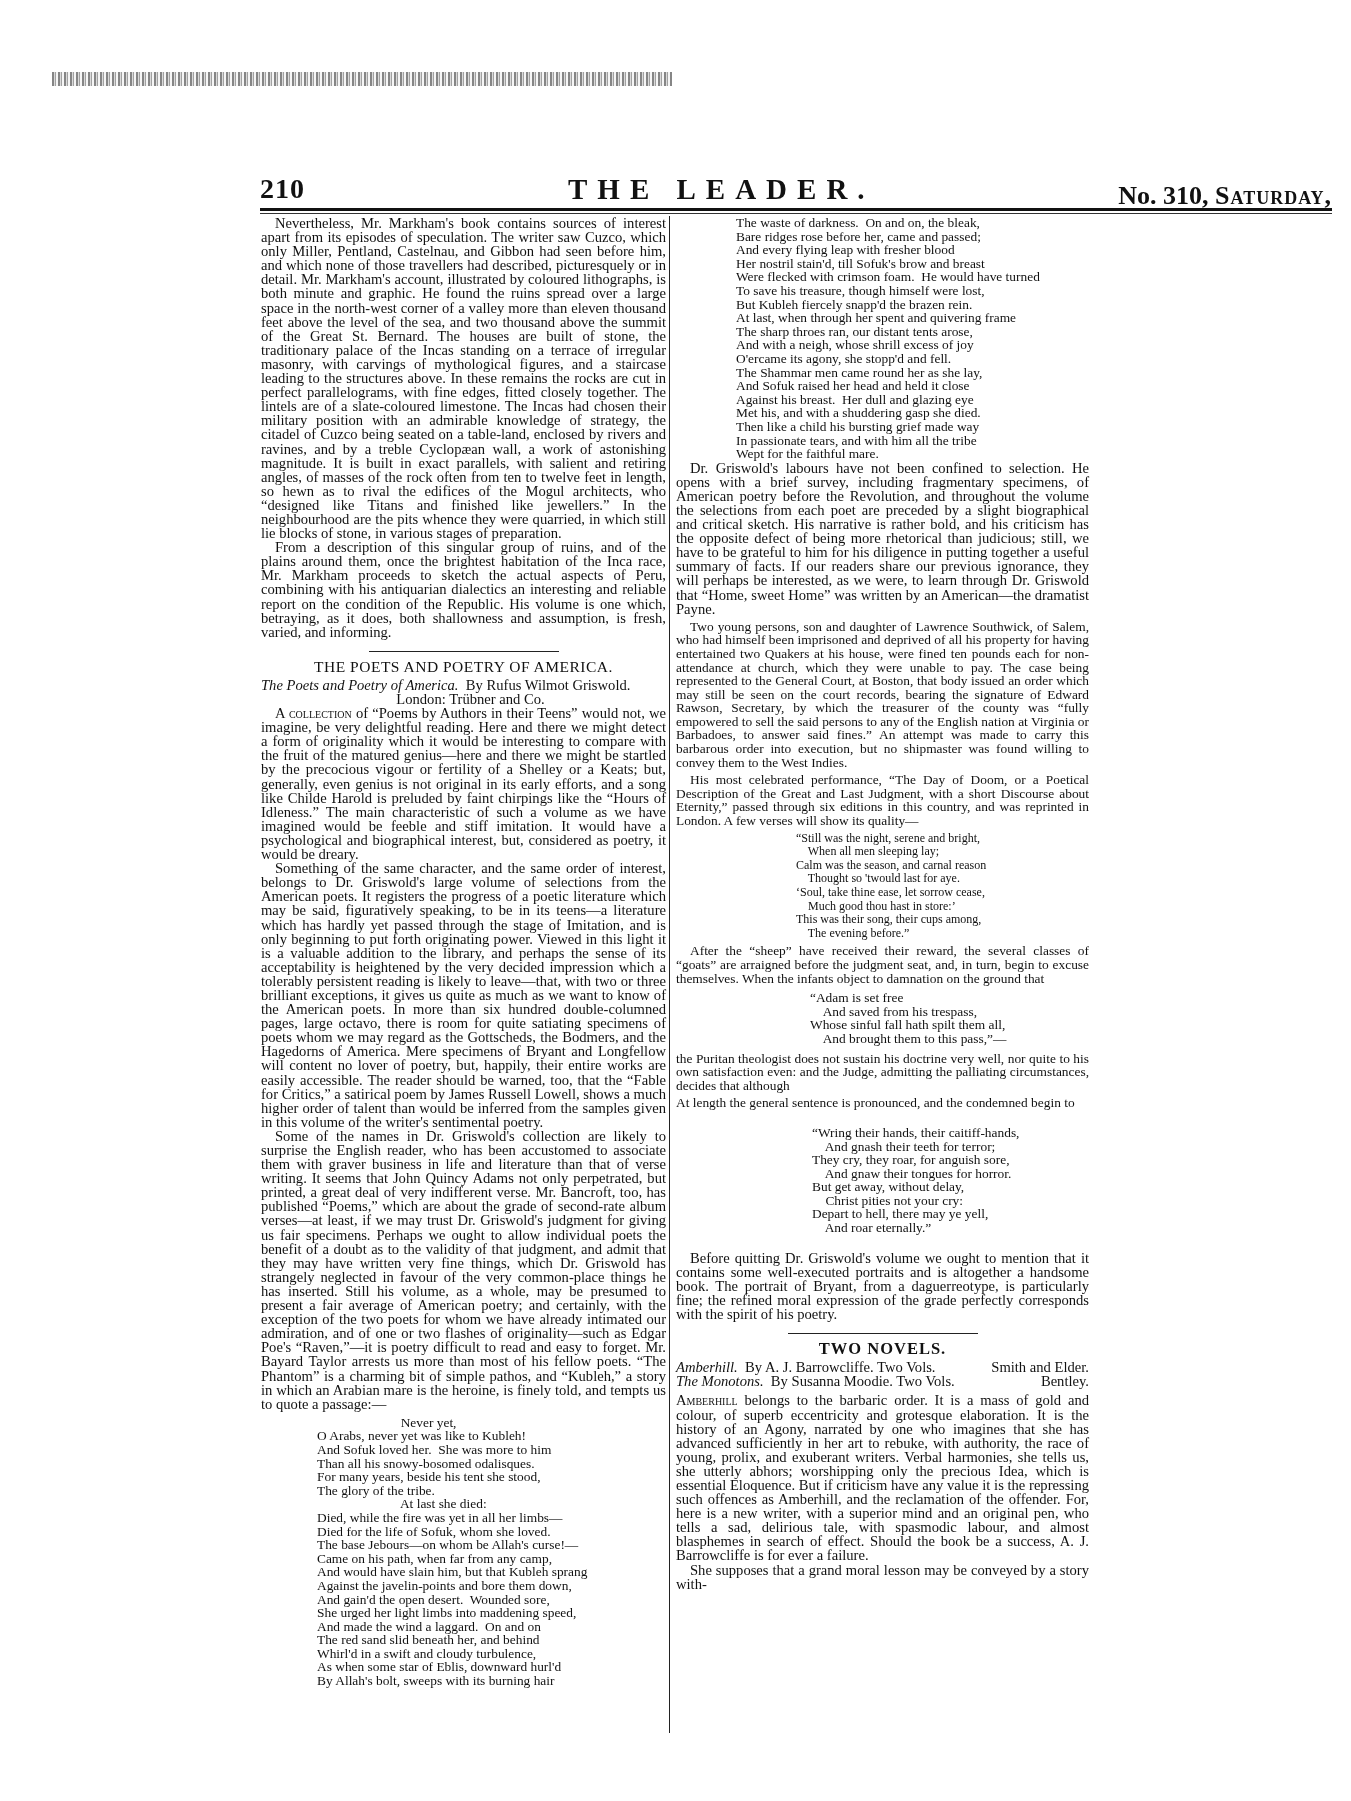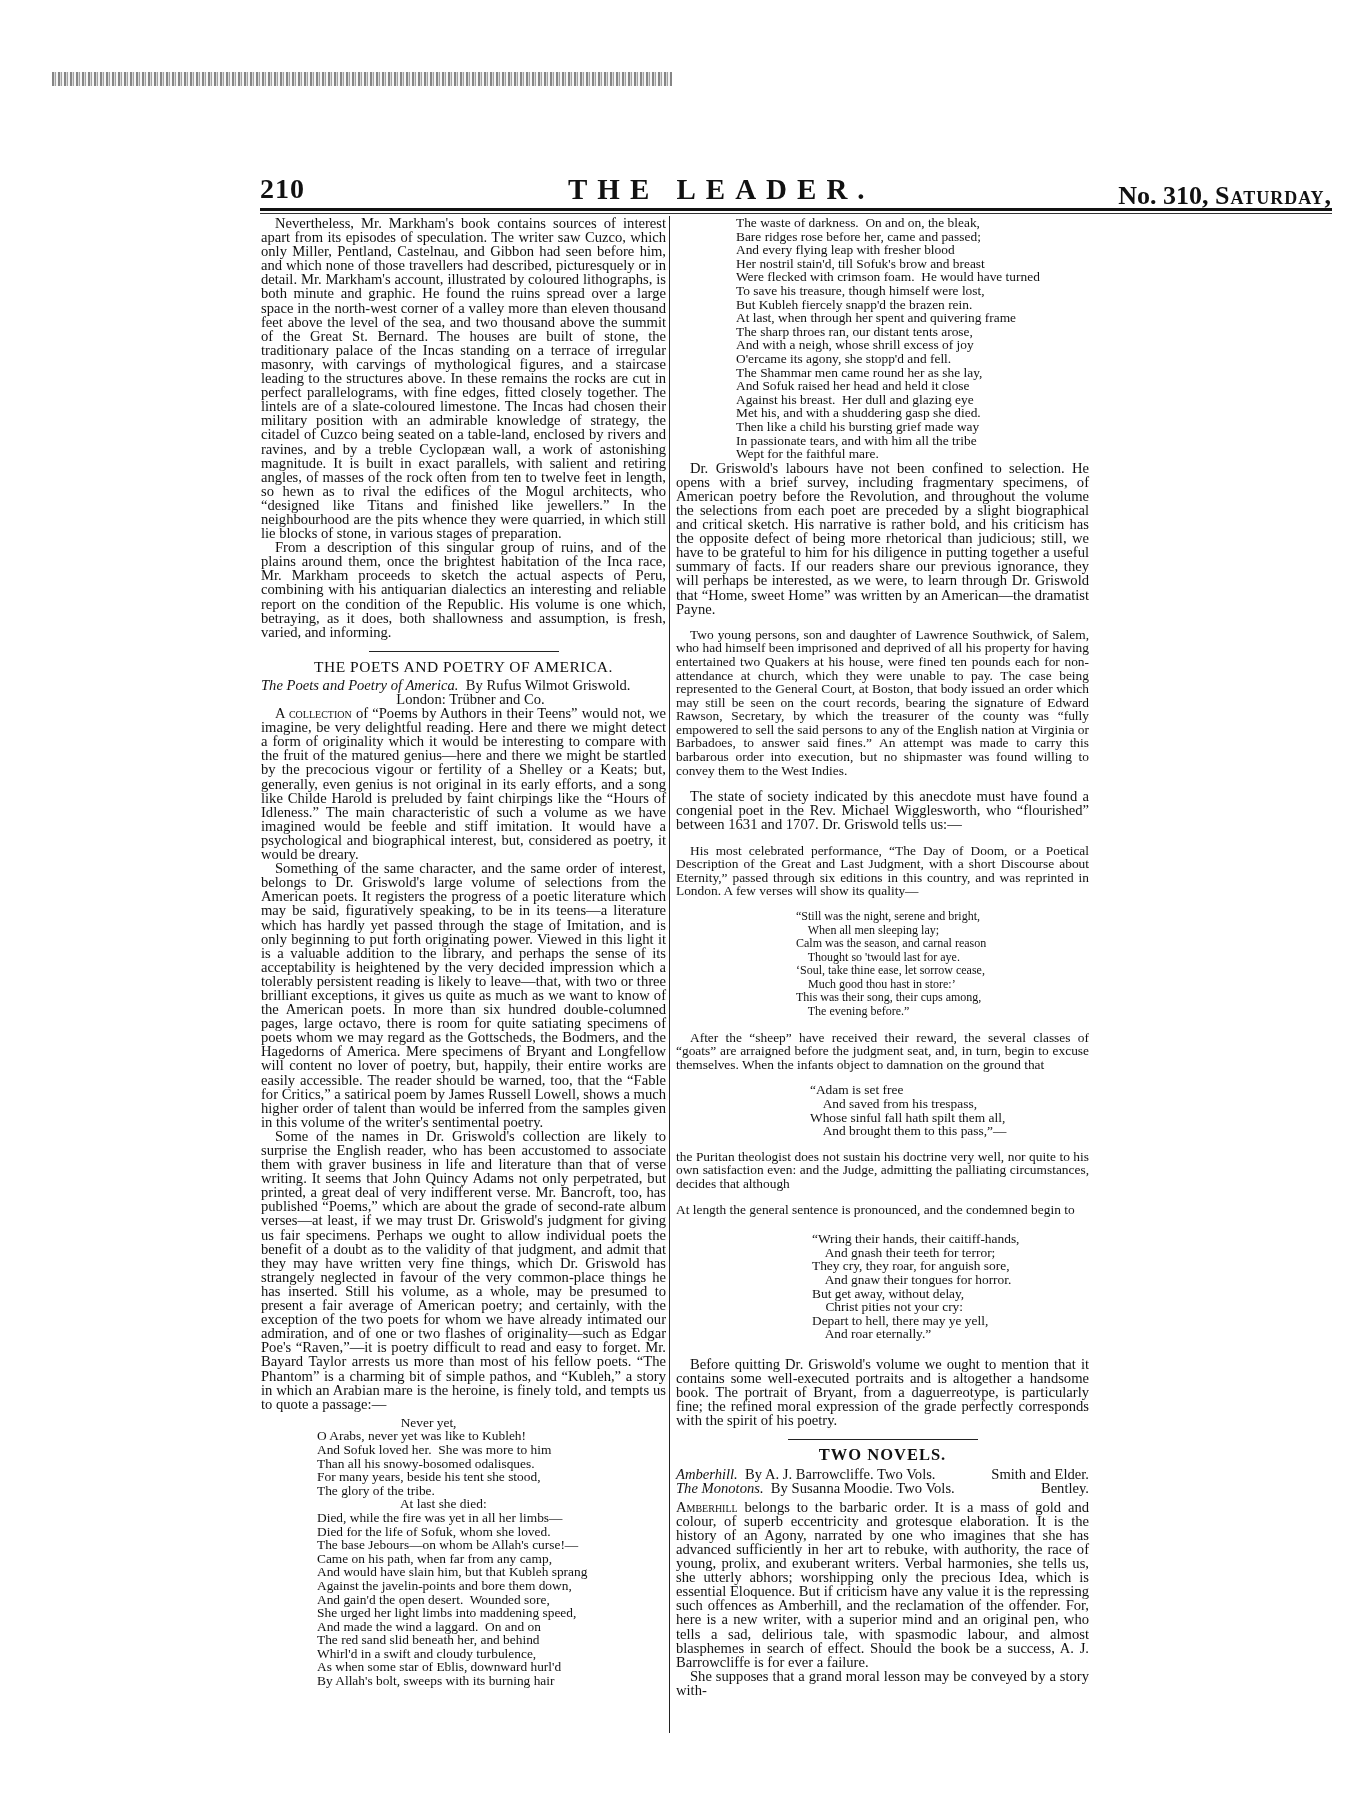--- a/index.html
+++ b/index.html
@@ -22,21 +22,21 @@
   .verse { margin:0; text-align:left; white-space:pre; }
   .verse-left { padding-left:56px; }
   .verse-right-top { padding-left:60px; }
   .hr-short { width:190px; height:1px; background:#222; margin:12px auto 8px auto; }
   h2 { font-size:15.5px; font-weight:normal; text-align:center; margin:2px 0 4px 0; letter-spacing:.5px; }
   h2.bold { font-weight:bold; font-size:16.5px; letter-spacing:1px; }
   .byline { display:flex; justify-content:space-between; margin:0; }
   .imprint { text-align:center; margin:0; }
   .smallcaps { font-variant:small-caps; }
   i { font-style:italic; }
-  .quote { font-size:13.4px; line-height:13.6px; margin:12px 0; text-indent:14px; }
+  .quote { font-size:13.4px; line-height:13.6px; margin:4px 0; text-indent:14px; }
   .quote-noind { text-indent:0; }
   .gap { height:5px; }
 </style>
 </head>
 <body>
 
 <div class="scanbar"></div>
 
 <header class="masthead">
   <span class="pagenum">210</span>
@@ -97,21 +97,20 @@
 O'ercame its agony, she stopp'd and fell.
 The Shammar men came round her as she lay,
 And Sofuk raised her head and held it close
 Against his breast.  Her dull and glazing eye
 Met his, and with a shuddering gasp she died.
 Then like a child his bursting grief made way
 In passionate tears, and with him all the tribe
 Wept for the faithful mare.</pre>
   <p>Dr. Griswold's labours have not been confined to selection. He opens with a brief survey, including fragmentary specimens, of American poetry before the Revolution, and throughout the volume the selections from each poet are preceded by a slight biographical and critical sketch. His narrative is rather bold, and his criticism has the opposite defect of being more rhetorical than judicious; still, we have to be grateful to him for his diligence in putting together a useful summary of facts. If our readers share our previous ignorance, they will perhaps be interested, as we were, to learn through Dr. Griswold that “Home, sweet Home” was written by an American—the dramatist Payne.</p>
   <p class="quote">Two young persons, son and daughter of Lawrence Southwick, of Salem, who had himself been imprisoned and deprived of all his property for having entertained two Quakers at his house, were fined ten pounds each for non-attendance at church, which they were unable to pay. The case being represented to the General Court, at Boston, that body issued an order which may still be seen on the court records, bearing the signature of Edward Rawson, Secretary, by which the treasurer of the county was “fully empowered to sell the said persons to any of the English nation at Virginia or Barbadoes, to answer said fines.” An attempt was made to carry this barbarous order into execution, but no shipmaster was found willing to convey them to the West Indies.</p>
-  <p>The state of society indicated by this anecdote must have found a congenial poet in the Rev. Michael Wigglesworth, who “flourished” between 1631 and 1707. Dr. Griswold tells us:—</p>
   <p class="quote">His most celebrated performance, “The Day of Doom, or a Poetical Description of the Great and Last Judgment, with a short Discourse about Eternity,” passed through six editions in this country, and was reprinted in London. A few verses will show its quality—</p>
   <pre class="verse" style="font-family:Liberation Serif, serif;font-size:12px;line-height:13.6px;padding-left:120px;margin:0;">“Still was the night, serene and bright,
     When all men sleeping lay;
 Calm was the season, and carnal reason
     Thought so 'twould last for aye.
 ‘Soul, take thine ease, let sorrow cease,
     Much good thou hast in store:’
 This was their song, their cups among,
     The evening before.”</pre>
   <p class="quote">After the “sheep” have received their reward, the several classes of “goats” are arraigned before the judgment seat, and, in turn, begin to excuse themselves. When the infants object to damnation on the ground that</p>

